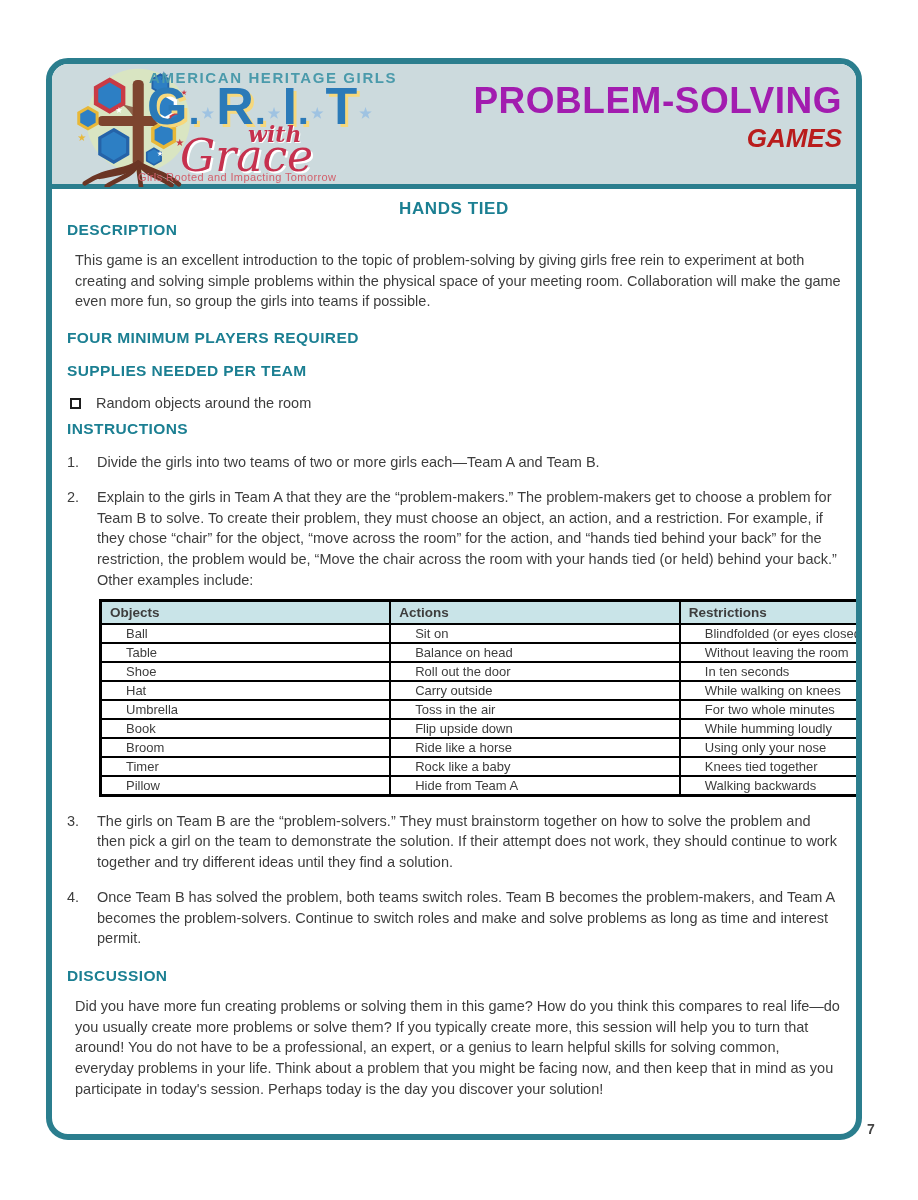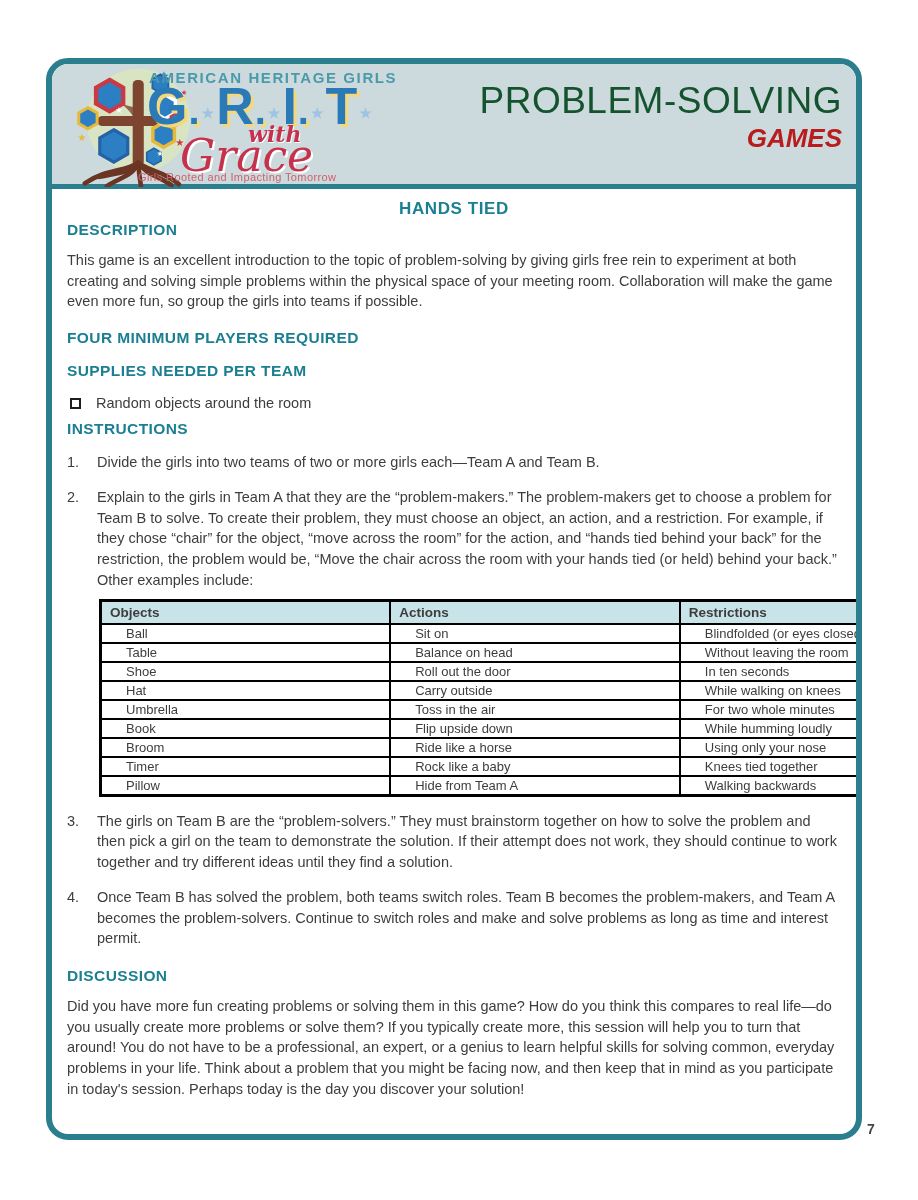--- a/index.html
+++ b/index.html
@@ -43,37 +43,37 @@
     position:absolute; left:128px; top:66px;
     color:#c6314e; font-family:"DejaVu Serif", serif; font-style:italic;
     font-weight:normal; font-size:44px; text-shadow:2px 2px 0 #ffffff;
   }
   .tagline {
     position:absolute; left:86px; bottom:1px;
     color:#d2606c; font-size:11px; letter-spacing:0.4px;
   }
   .hdr-title-block { position:absolute; right:14px; top:16px; text-align:right; }
   .hdr-title {
-    color:#14532d; font-weight:normal; font-size:37px; letter-spacing:0.5px;
+    color:#a21caf; font-weight:bold; font-size:37px; letter-spacing:0.5px;
   }
   .hdr-subtitle {
     color:#b91c1c; font-weight:bold; font-style:italic; font-size:26px;
     margin-top:1px;
   }
   
   .content { padding:8px 15px 0 15px; color:#3d3d3d; }
   .game-title {
     text-align:center; color:#1b7f92; font-weight:bold; font-size:17px;
     letter-spacing:0.6px; margin-top:2px;
   }
   h3.sec {
     color:#1b7f92; font-weight:bold; font-size:15.5px; letter-spacing:0.4px;
   }
   .sec-desc { margin-top:2px; }
-  .para { font-size:14.5px; line-height:1.43; margin-top:11px; }
+  .para { font-size:14.5px; line-height:1.43; margin-top:11px;margin-left:8px; }
   .sec-players { margin-top:17px; }
   .sec-supplies { margin-top:15px; }
   .supply-line { display:flex; align-items:center; margin-top:15px; font-size:14.5px; }
   .checkbox {
     width:11px; height:11px; border:2.5px solid #1d1d1d; margin:0 15px 0 3px;
     display:inline-block; flex:0 0 auto;
   }
   .sec-instructions { margin-top:9px; }
   .numitem { display:flex; margin-top:14px; font-size:14.5px; line-height:1.43; }
   .numitem .num { flex:0 0 30px; }

